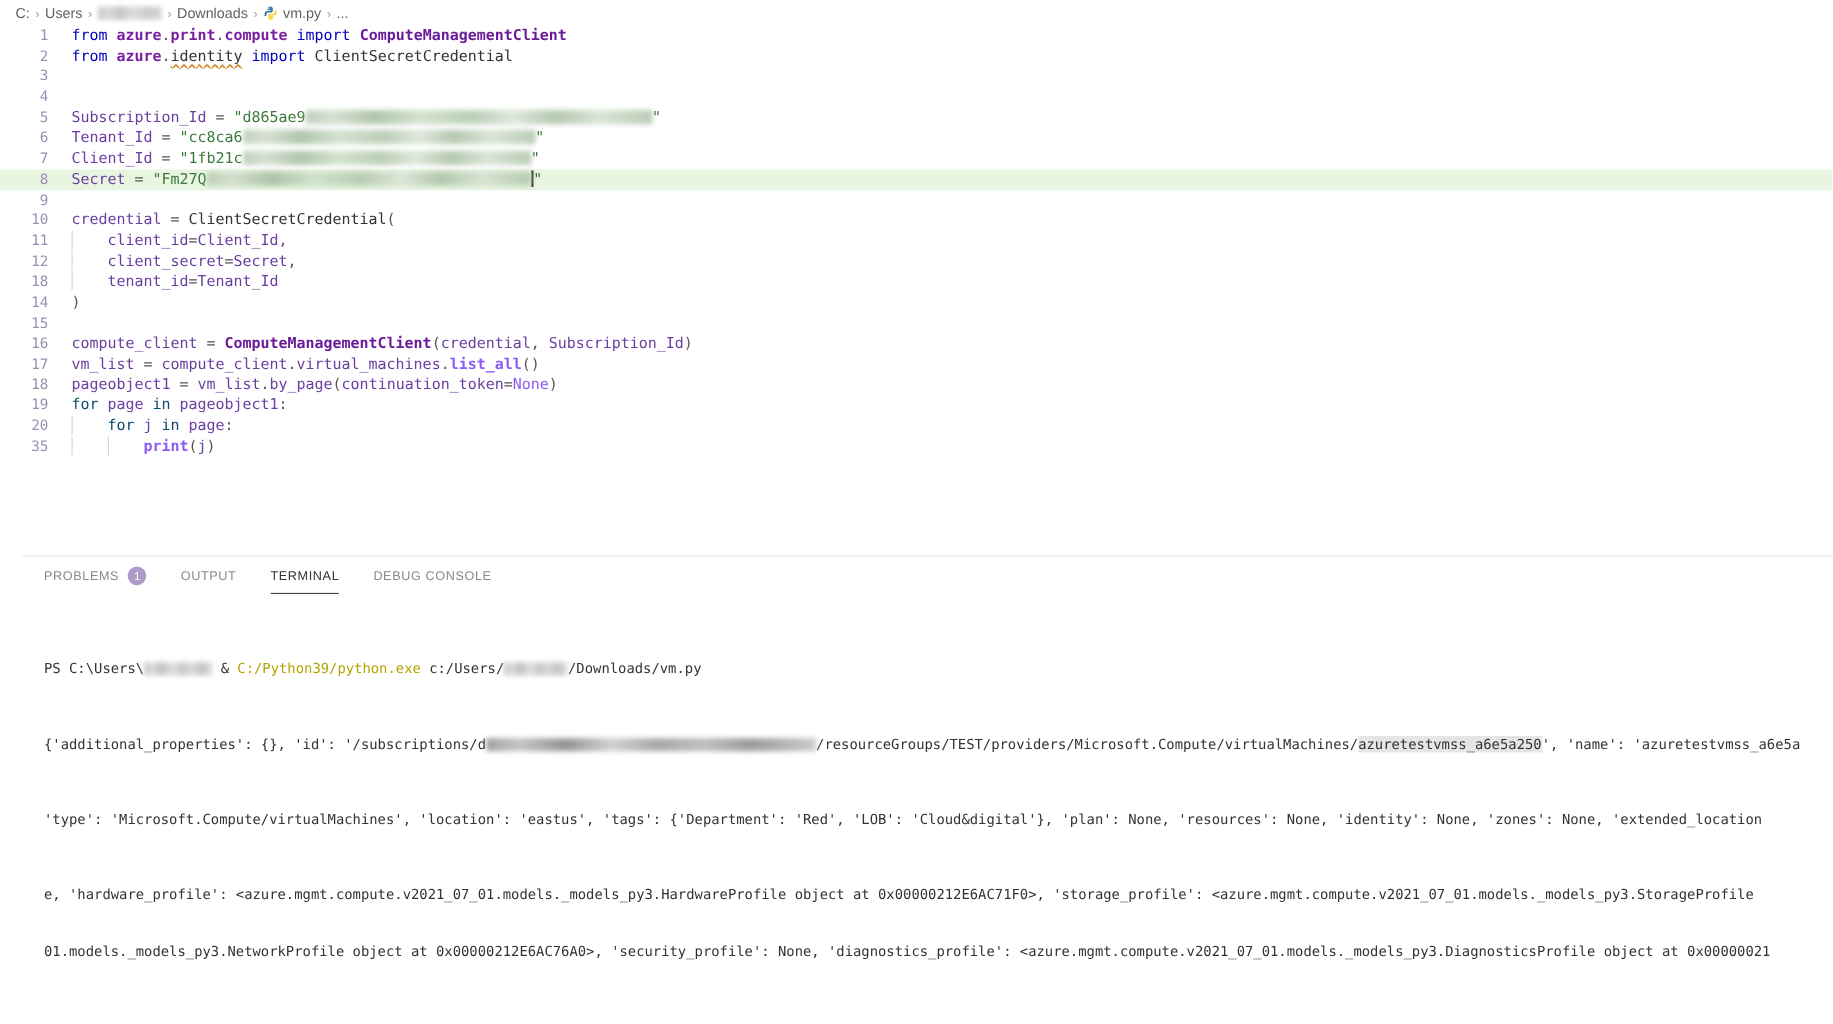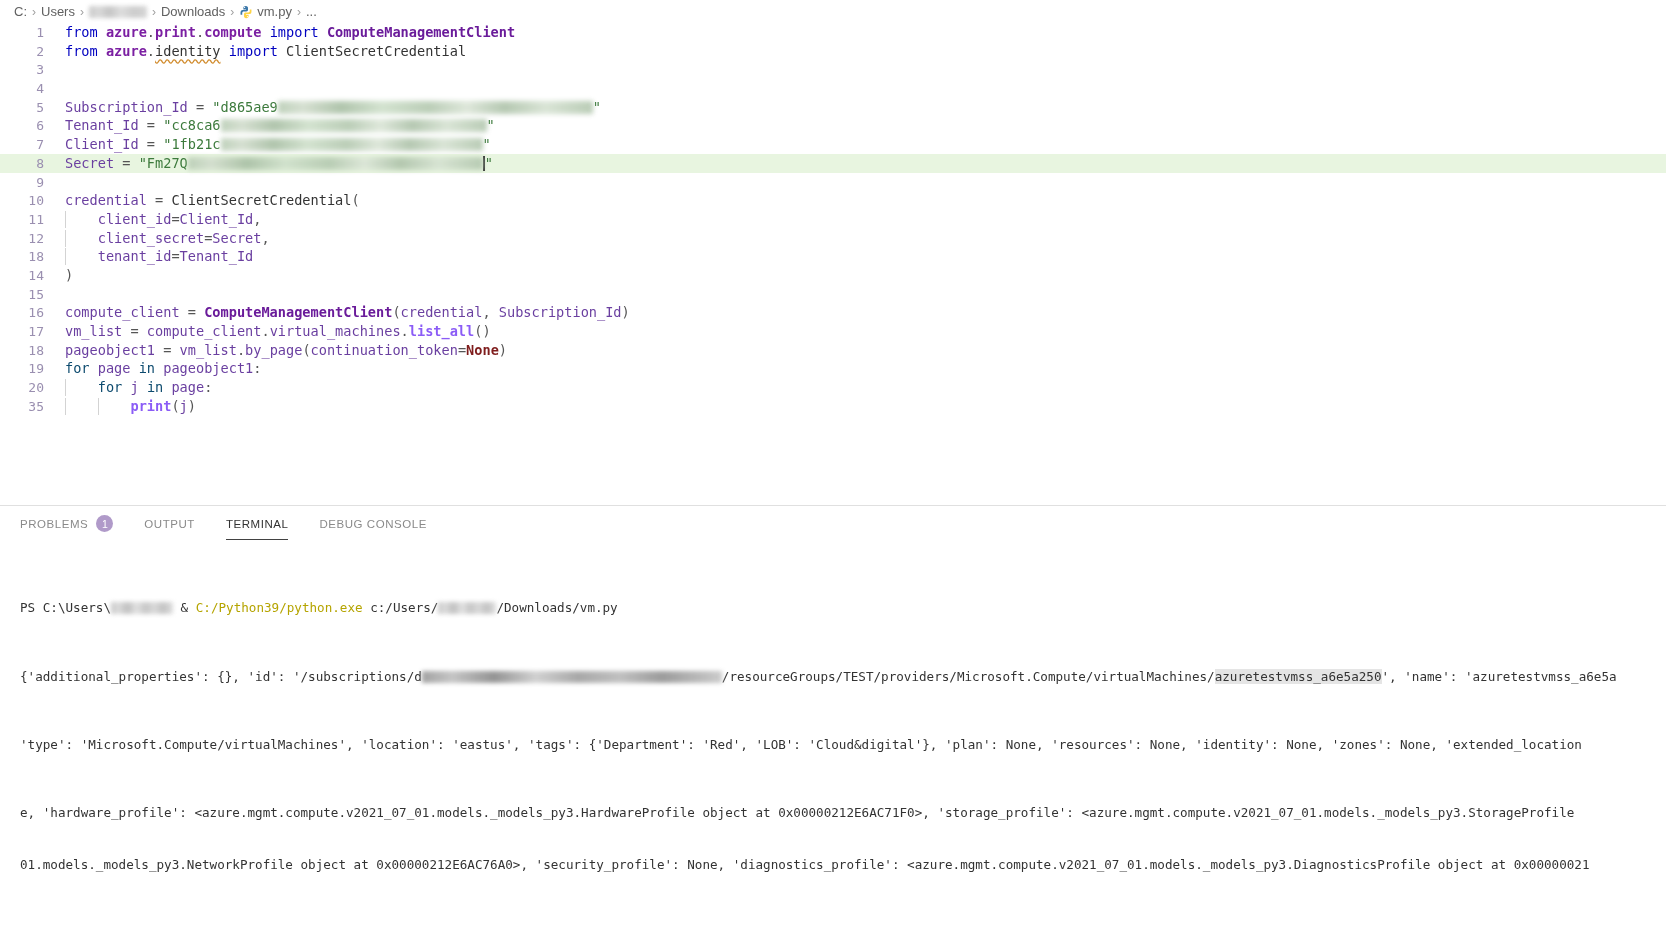--- a/index.html
+++ b/index.html
@@ -73,21 +73,21 @@
   }
   .code-text { display: inline; }
   .k  { color: #0000c0; }           
   .mod{ color: #7b1fa2; font-weight: bold; }
   .cls{ color: #6a1b9a; font-weight: bold; }
   .id { color: #6a3fa0; }
   .str{ color: #3c7a3c; }
   .fn { color: #8b5cf6; font-weight: bold; }
   .pl { color: #0c4a6e; text-align: center; }
   .op { color: #555; }
-  .nn { color: #7f1d1d; font-weight: bold; }
+  .nn { color: #8b5cf6; }
   .sq {
     text-decoration: underline wavy #d08a2a;
     text-underline-offset: 3px;
   }
   .indent-guide {
     display: inline-block;
     width: 0; border-left: 1px solid #d3d3d3;
     height: 17px; vertical-align: -4px;
     margin-right: -1px;
   }
@@ -108,20 +108,21 @@
     background: #333;
     vertical-align: -3px;
   }
 
   
   #panel {
     border-top: 1px solid #e0e0e0;
     background: #ffffff;
     height: 426px;
     overflow: hidden;
+    margin-left: 20px;
   }
   #panel-tabs {
     height: 35px;
     display: flex;
     align-items: center;
     padding-left: 20px;
     font-family: "Liberation Sans", sans-serif;
     font-size: 11.5px;
     letter-spacing: .55px;
   }

